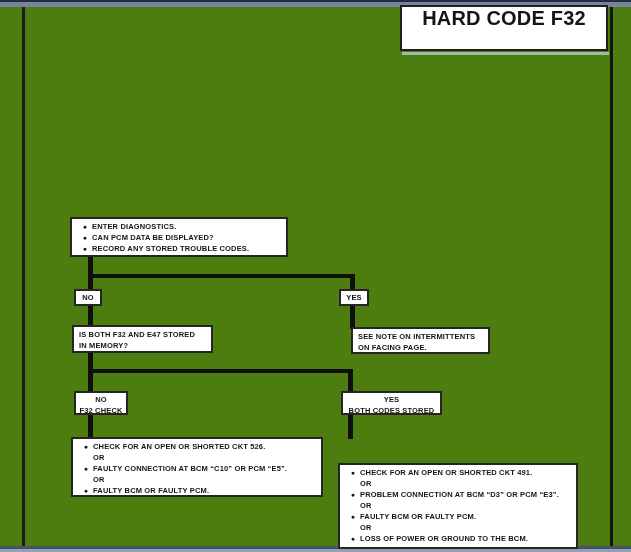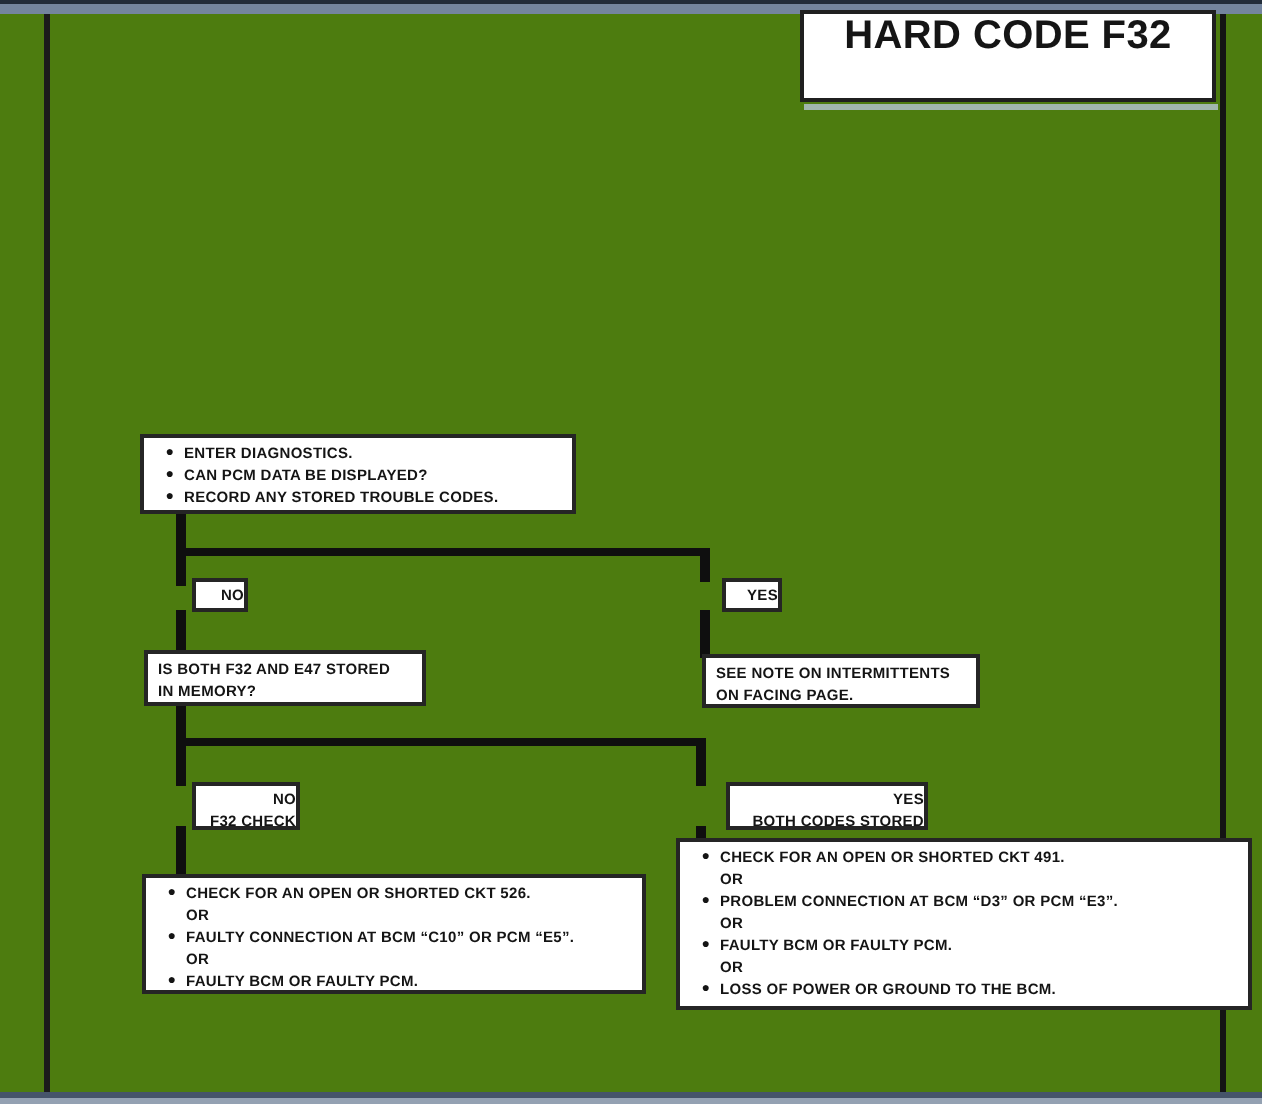--- a/index.html
+++ b/index.html
@@ -22,21 +22,21 @@
   }
   .title1{font-size:20px;font-weight:700;line-height:23px;letter-spacing:.2px;}
   .title2{font-size:15px;font-weight:700;line-height:18px;letter-spacing:.2px;}
   .title-shadow{position:absolute;left:402px;top:52px;width:207px;height:3px;background:#b7c4d6;opacity:.8;}
 
   
   .fbox{
     position:absolute;background:#fff;border:2px solid #252525;box-sizing:border-box;
     font-size:7.5px;font-weight:700;line-height:11px;letter-spacing:.15px;color:#141414;
   }
-  .fbox.center{text-align:right;margin-left:22px;}
+  .fbox.center{text-align:center;}
   .pad{padding:2px 4px 1px 6px;}
   .row{display:flex;}
   .row .b{width:14px;text-align:center;flex:0 0 14px;font-size:7px;}
   .row .sp{width:14px;flex:0 0 14px;}
   .row .t{flex:1;}
   .qpad{padding:2px 3px 1px 5px;}
 
   
   .conn{position:absolute;background:#0f0f0f;}
 </style>
@@ -133,21 +133,21 @@
         <span class="sp"></span>
         <span class="t">OR</span>
       </div>
       <div class="row">
         <span class="b">●</span>
         <span class="t">FAULTY BCM OR FAULTY PCM.</span>
       </div>
     </div>
   </div>
 
-  <div class="fbox" style="left:338px;top:419px;width:288px;height:86px;">
+  <div class="fbox" style="left:338px;top:463px;width:240px;height:86px;">
     <div class="pad">
       <div class="row">
         <span class="b">●</span>
         <span class="t">CHECK FOR AN OPEN OR SHORTED CKT 491.</span>
       </div>
       <div class="row">
         <span class="sp"></span>
         <span class="t">OR</span>
       </div>
       <div class="row">

